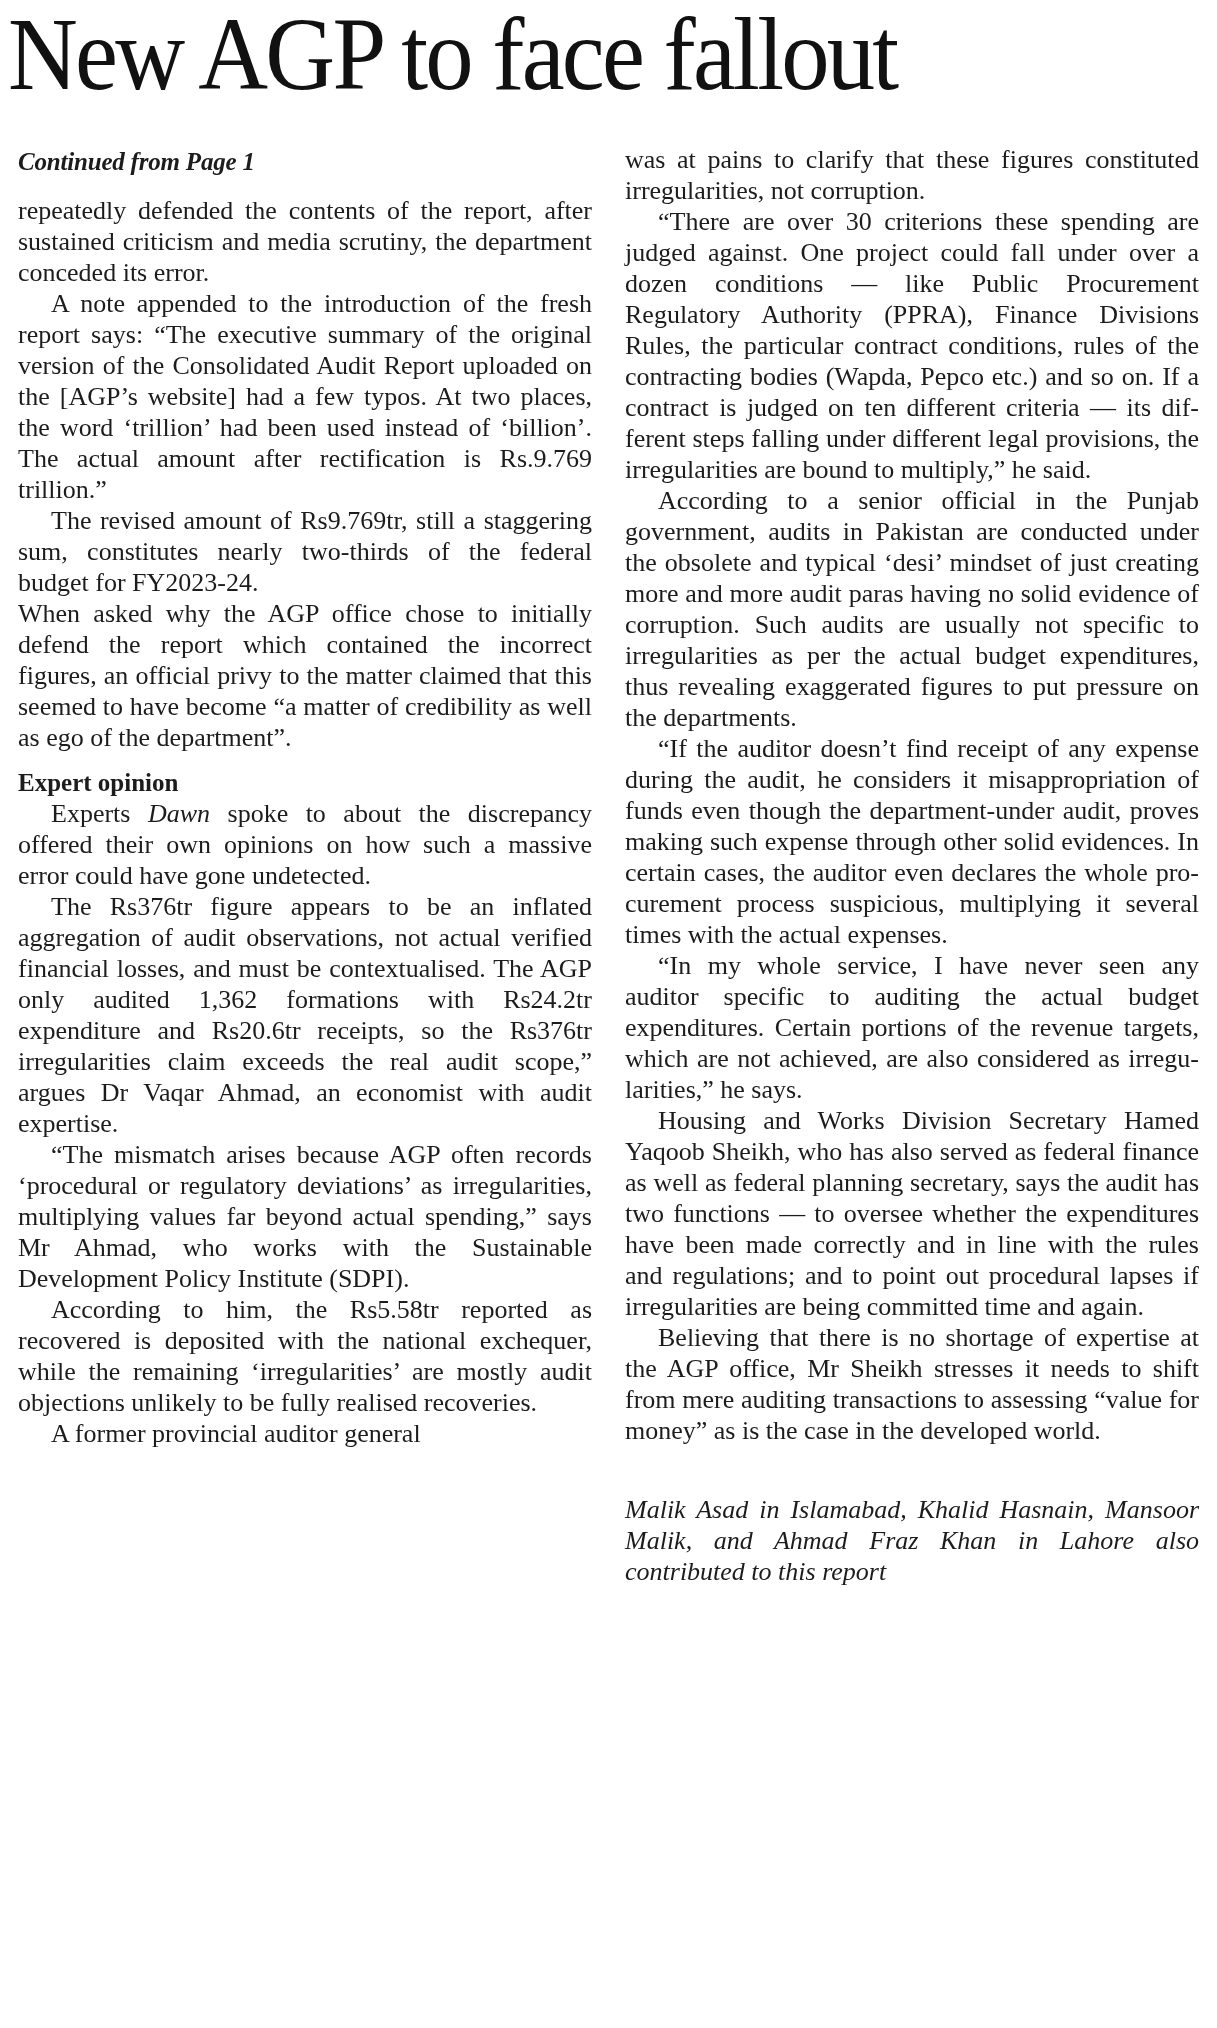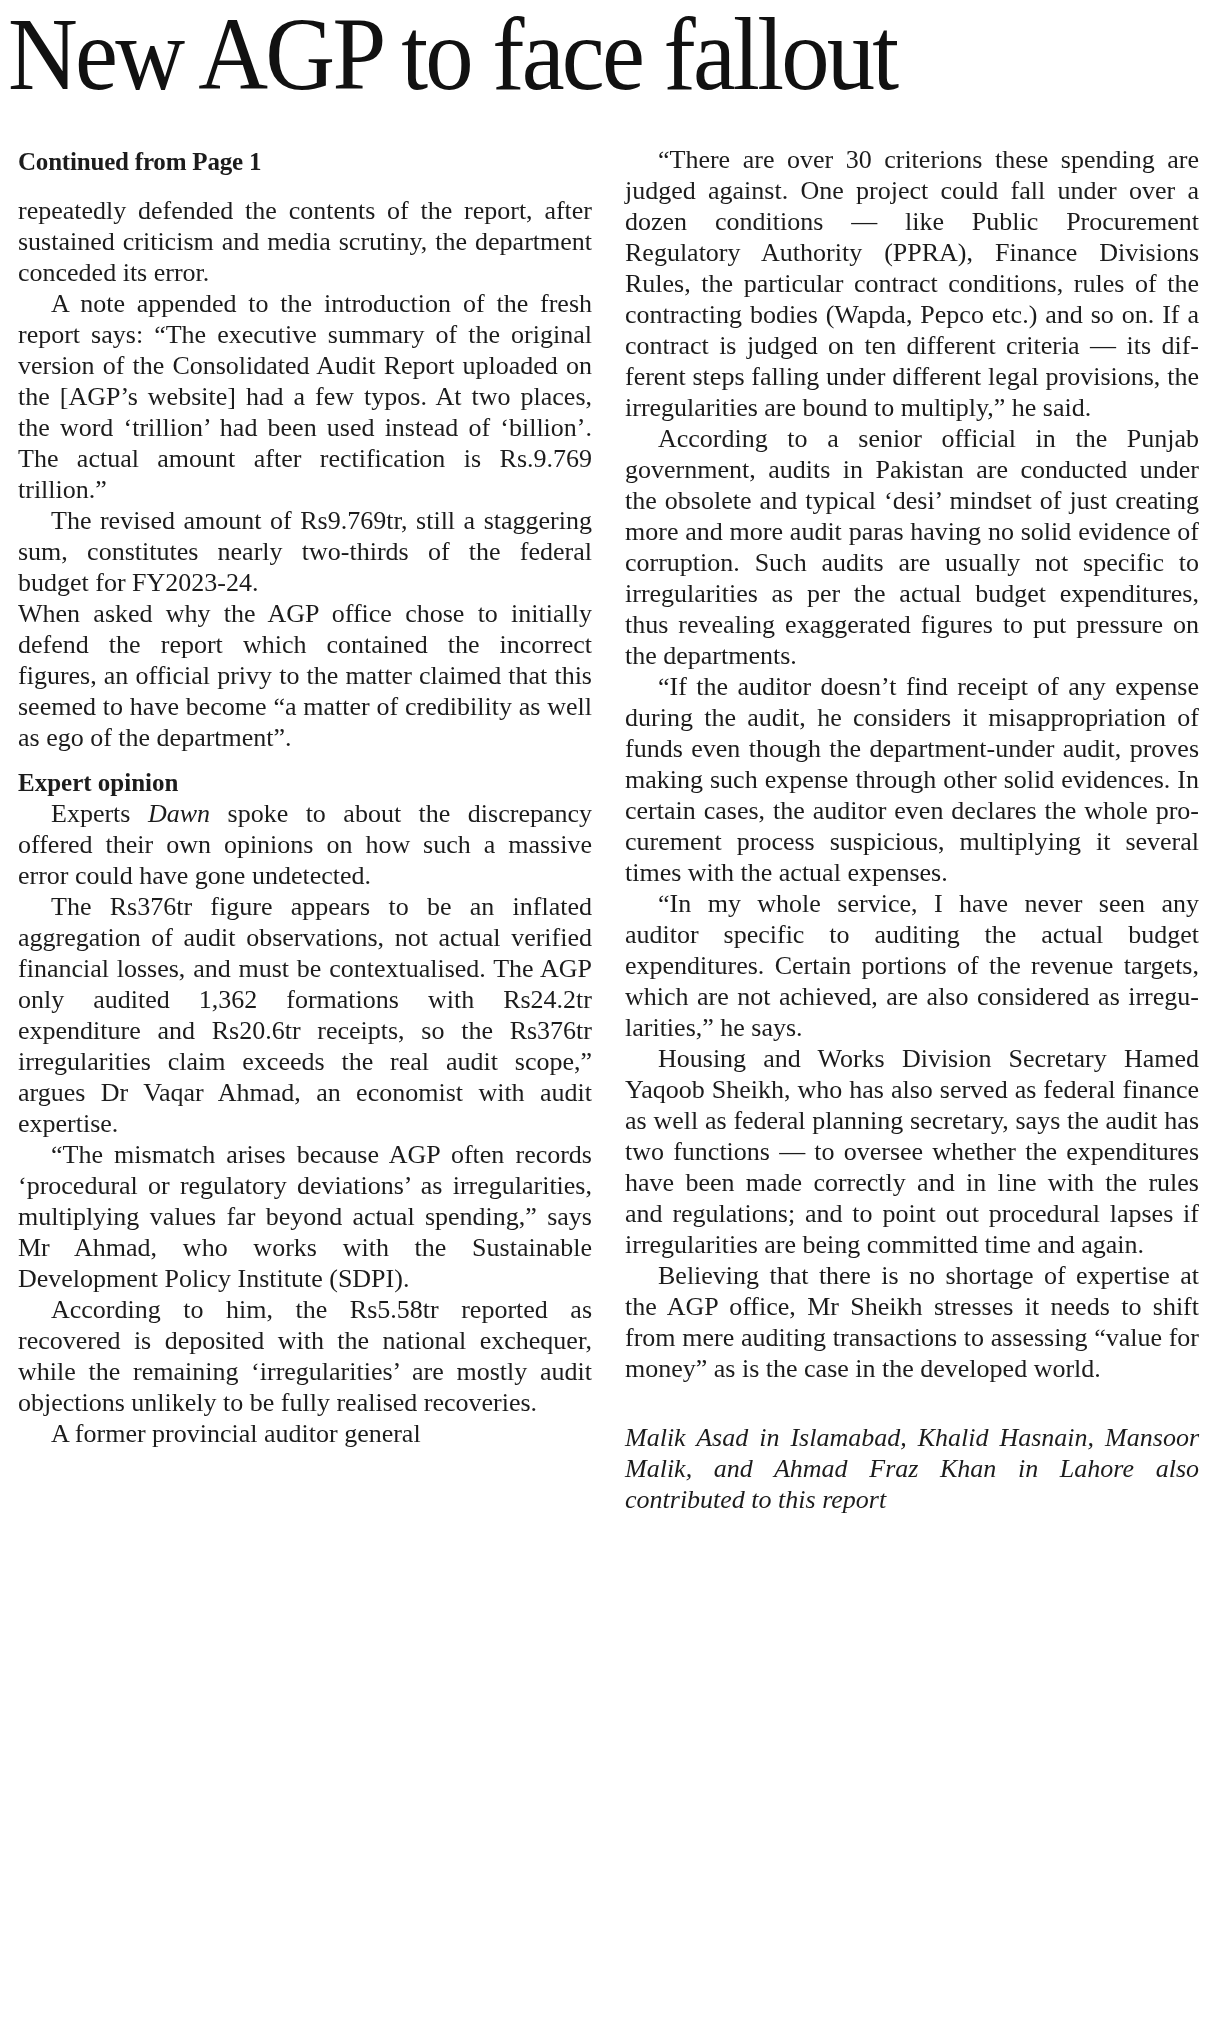--- a/index.html
+++ b/index.html
@@ -41,29 +41,30 @@
     text-indent: 33px;
     hyphens: manual;
   }
   .col p.no-indent { text-indent: 0; }
   .kicker {
     margin: 0 0 18px 0;
     font-weight: bold;
     font-size: 25px;
     line-height: 31px;
     letter-spacing: -0.2px;
+    font-style: italic;
   }
   .subhead {
     margin: 14px 0 0 0;
     font-weight: bold;
     font-size: 25px;
     line-height: 31px;
   }
   .byline {
-    margin-top: 38px;
+    margin-top: 48px;
     font-style: italic;
     text-align: justify;
     font-size: 26px;
     line-height: 31px;
   }
   em { }
 </style>
 </head>
 <body>
 
@@ -80,20 +81,21 @@
   <div class="subhead">Expert opinion</div>
 
   <p><span>Experts </span><em>Dawn</em><span> spoke to about the dis­crepancy offered their own opinions on how such a massive error could have gone undetected.</span></p>
   <p>The Rs376tr figure appears to be an inflated aggregation of audit observa­tions, not actual verified financial losses, and must be contextualised. The AGP only audited 1,362 formations with Rs24.2tr expenditure and Rs20.6tr receipts, so the Rs376tr irregularities claim exceeds the real audit scope,” argues Dr Vaqar Ahmad, an economist with audit expertise.</p>
   <p>“The mismatch arises because AGP often records ‘procedural or regulatory deviations’ as irregularities, multiplying values far beyond actual spending,” says Mr Ahmad, who works with the Sustainable Development Policy Institute (SDPI).</p>
   <p>According to him, the Rs5.58tr reported as recovered is deposited with the national exchequer, while the remaining ‘irregu­larities’ are mostly audit objections unlikely to be fully realised recoveries.</p>
   <p>A former provincial auditor general</p>
 </div>
 
 <div class="col col-right">
+  <p class="no-indent">was at pains to clarify that these figures constituted irregularities, not corruption.</p>
   <p>“There are over 30 criterions these spending are judged against. One project could fall under over a dozen conditions — like Public Procurement Regulatory Authority (PPRA), Finance Divisions Rules, the particular contract conditions, rules of the contracting bodies (Wapda, Pepco etc.) and so on. If a contract is judged on ten different criteria — its dif­ferent steps falling under different legal provisions, the irregularities are bound to multiply,” he said.</p>
   <p>According to a senior official in the Punjab government, audits in Pakistan are conducted under the obsolete and typical ‘desi’ mindset of just creating more and more audit paras having no solid evidence of corruption. Such audits are usually not specific to irregularities as per the actual budget expenditures, thus revealing exaggerated figures to put pressure on the departments.</p>
   <p>“If the auditor doesn’t find receipt of any expense during the audit, he consid­ers it misappropriation of funds even though the department-under audit, proves making such expense through other solid evidences. In certain cases, the auditor even declares the whole pro­curement process suspicious, multiply­ing it several times with the actual expenses.</p>
   <p>“In my whole service, I have never seen any auditor specific to auditing the actual budget expenditures. Certain portions of the revenue targets, which are not achieved, are also considered as irregu­larities,” he says.</p>
   <p>Housing and Works Division Secretary Hamed Yaqoob Sheikh, who has also served as federal finance as well as fed­eral planning secretary, says the audit has two functions — to oversee whether the expenditures have been made cor­rectly and in line with the rules and regu­lations; and to point out procedural lapses if irregularities are being committed time and again.</p>
   <p>Believing that there is no shortage of expertise at the AGP office, Mr Sheikh stresses it needs to shift from mere audit­ing transactions to assessing “value for money” as is the case in the developed world.</p>
 
   <div class="byline">Malik Asad in Islamabad, Khalid Hasnain, Mansoor Malik, and Ahmad Fraz Khan in Lahore also contributed to this report</div>
 </div>
 

